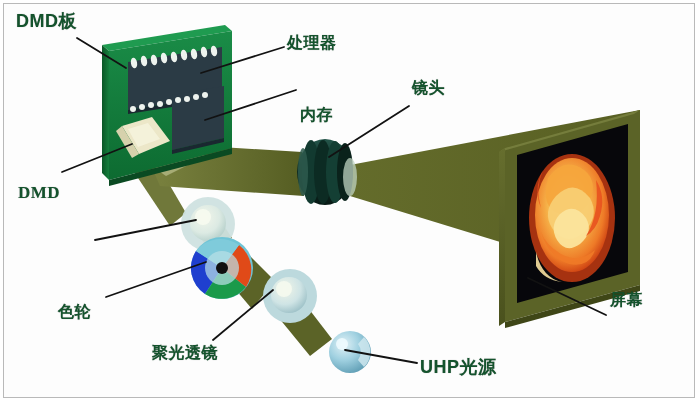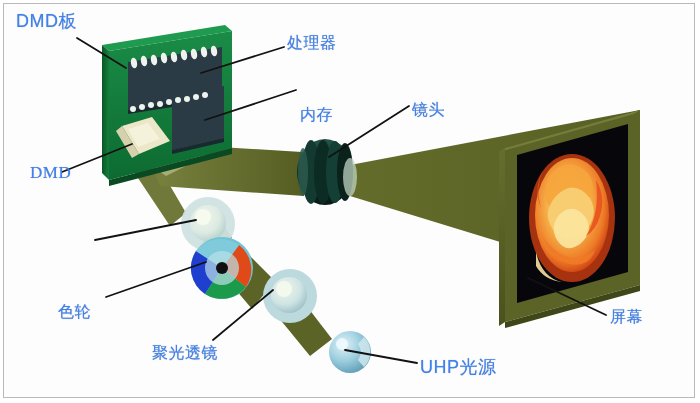--- a/index.html
+++ b/index.html
@@ -18,22 +18,22 @@
   #frame {
     position: absolute;
     left: 3px; top: 3px;
     width: 692px; height: 395px;
     border: 1px solid #b9b9b9;
     box-sizing: border-box;
     background: #fdfdfd;
   }
   .label {
     position: absolute;
-    color: #3b82f6;
-    font-weight: normal;
+    color: #14532d;
+    font-weight: bold;
     white-space: nowrap;
     letter-spacing: 0.5px;
     line-height: 1;
     text-shadow: 0 0 1px rgba(0,0,0,0.35);
   }
   .label-cn { font-size: 16px; }
   .label-en { font-size: 17px; font-family: "Liberation Serif", "DejaVu Serif", serif; }
   .label-mix { font-size: 18px; }
   svg.art {
     position: absolute;
@@ -221,19 +221,19 @@
       <line x1="106" y1="297" x2="206" y2="262"></line>
       <line x1="213" y1="340" x2="273" y2="290"></line>
       <line x1="417" y1="363" x2="345" y2="350"></line>
       <line x1="606" y1="315" x2="528" y2="278"></line>
     </g>
   </svg>
 
   <div class="label label-mix" style="left:16px; top:12px;">DMD板</div>
   <div class="label label-cn" style="left:287px; top:35px;">处理器</div>
   <div class="label label-cn" style="left:300px; top:79px;margin-top:28px;">内存</div>
-  <div class="label label-cn" style="left:412px; top:102px;">镜头</div>
-  <div class="label label-en" style="left:18px; top:164px;margin-left:12px;">DMD</div>
+  <div class="label label-cn" style="left:412px; top:80px;">镜头</div>
+  <div class="label label-en" style="left:18px; top:184px;">DMD</div>
   <div class="label label-cn" style="left:58px; top:304px;">色轮</div>
   <div class="label label-mix" style="left:420px; top:358px;">UHP光源</div>
   <div class="label label-cn" style="left:152px; top:345px;">聚光透镜</div>
-  <div class="label label-cn" style="left:610px; top:309px;">屏幕</div>
+  <div class="label label-cn" style="left:610px; top:292px;">屏幕</div>
 </div>
 
 </body></html>

